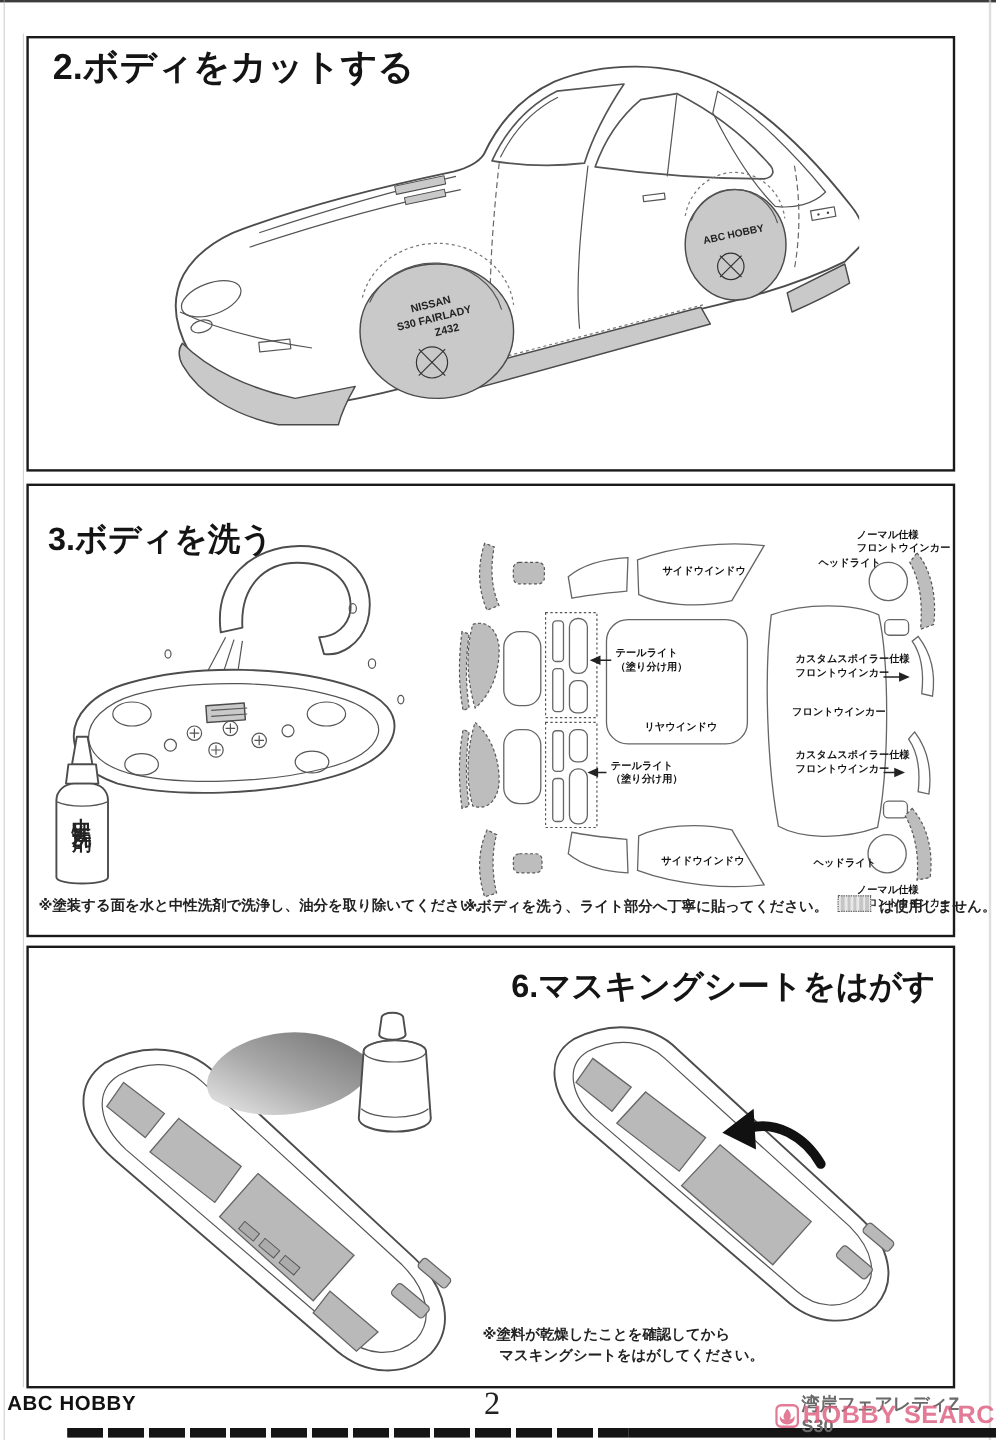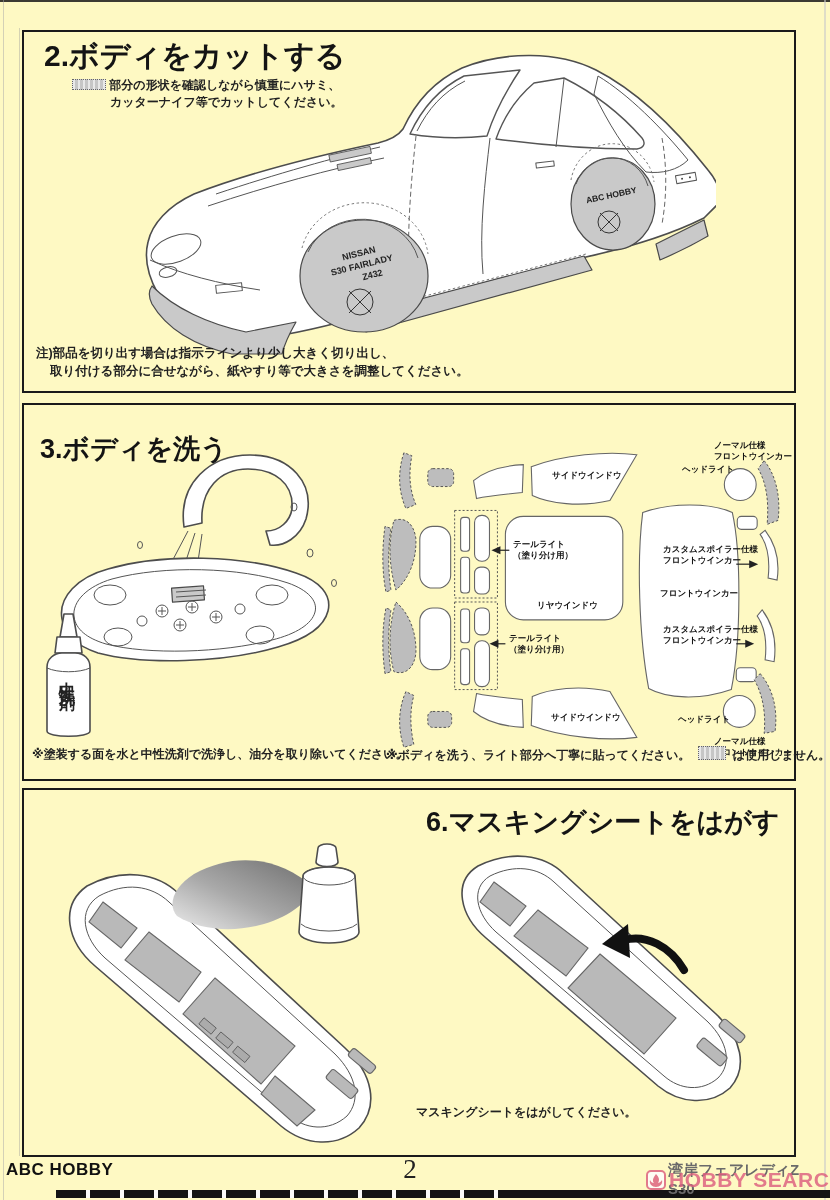--- a/index.html
+++ b/index.html
@@ -1,16 +1,16 @@
 <!DOCTYPE html>
 <html><head>
 <meta charset="utf-8">
 <style>
   html,body { margin:0; padding:0; background:#e9e9e9; }
-  .page { position:relative; width:830px; height:1200px; margin:0 auto; background:#fef9c3; overflow:hidden;
+  .page { position:relative; width:830px; height:1200px; margin:0 auto; background:#ffffff; overflow:hidden;
           font-family:"Liberation Sans","DejaVu Sans",sans-serif; color:#1a1a1a; }
   .panel { position:absolute; left:22px; width:770px; border:2px solid #1a1a1a; background:transparent; }
   #panel-cut  { top:30px;  height:359px; }
   #panel-wash-mask { top:403px; height:374px; }
   #panel-paint-peel { top:788px; height:365px; }
 
   .sec-title { position:absolute; font-weight:bold; color:#141414; white-space:nowrap; letter-spacing:0; }
   .note { position:absolute; font-weight:bold; color:#222; font-size:12px; line-height:1.45; white-space:nowrap; }
 
   .swatch { display:inline-block; vertical-align:-1px; background:#c6c6c6;
@@ -50,25 +50,20 @@
   .mk-arrow  { stroke:#222; stroke-width:1.2; }
 </style>
 </head>
 <body>
 
 <div class="page">
 
   <div class="panel" id="panel-cut">
     <div class="sec-title" style="left:20px; top:4px; font-size:30px;">2.ボディをカットする</div>
 
-    <div class="note" style="left:48px; top:45px; font-weight:bold;">
-      <div><span class="swatch" style="width:32px;height:9px;"></span>
-        <span>部分の形状を確認しながら慎重にハサミ、</span></div>
-      <div style="padding-left:38px;">カッターナイフ等でカットしてください。</div>
-    </div>
 
     <svg style="position:absolute; left:92px; top:14px;" width="600" height="322" viewBox="0 0 600 322">
 
       <path class="body-fill" d="M 32,196 C 36,178 52,160 78,148 C 130,128 200,110 262,97
         C 274,94 282,90 287,83 C 300,55 320,34 346,22 C 388,5 442,5 480,24 C 523,46 562,86 592,124
         C 602,136 606,148 602,158 L 588,172 C 552,190 510,202 470,211 C 400,228 320,250 240,272
         C 185,287 145,294 118,294 C 84,290 56,272 42,248 C 32,230 28,212 32,196 Z"></path>
 
       <path class="lnt" d="M 100,148 C 160,128 220,111 264,101"></path>
       <path class="lnt" d="M 92,160 C 152,140 214,123 268,112"></path>
@@ -134,24 +129,20 @@
         </g>
       </g>
 
       <g transform="rotate(-10 570 132)">
         <rect class="lnt" x="560" y="128" width="20" height="8"></rect>
         <circle cx="566" cy="132" r="1" fill="#444"></circle>
           <circle cx="574" cy="132" r="1" fill="#444"></circle>
       </g>
     </svg>
 
-    <div class="note" style="left:12px; top:312px; font-size:12.5px;">
-      <div>注)部品を切り出す場合は指示ラインより少し大きく切り出し、</div>
-      <div style="padding-left:14px;">取り付ける部分に合せながら、紙やすり等で大きさを調整してください。</div>
-    </div>
   </div>
 
   <div class="panel" id="panel-wash-mask">
     <div class="sec-title" style="left:16px; top:6px; font-size:27px;margin-top:20px;">3.ボディを洗う</div>
 
     <svg style="position:absolute; left:20px; top:44px;" width="332" height="300" viewBox="0 0 332 300">
 
       <path class="body-fill" d="M 140,78 C 134,34 166,6 206,6 C 246,6 272,34 262,70
         C 256,88 240,98 226,96 L 222,82 C 236,82 246,72 248,60 C 250,34 230,20 204,20 C 176,20 156,40 158,74 Z"></path>
 
@@ -349,20 +340,21 @@
         <rect class="mk-white" style="fill:#b9b9b9" x="280" y="208" width="32" height="12" rx="3" transform="rotate(40 296 214)"></rect>
         <rect class="mk-white" style="fill:#b9b9b9" x="302" y="188" width="28" height="10" rx="3" transform="rotate(40 316 193)"></rect>
       </g>
       <g>
         <path d="M 268,132 C 254,108 230,96 208,102" fill="none" stroke="#111" stroke-width="8" stroke-linecap="round"></path>
         <polygon points="212,86 186,106 214,120" fill="#111"></polygon>
       </g>
     </svg>
 
     <div class="note" style="left:378px; top:314px;">
+      <div>※塗料が乾燥したことを確認してから</div>
       <div style="padding-left:14px;">マスキングシートをはがしてください。</div>
     </div>
   </div>
 
   <div class="footer-brand">ABC HOBBY</div>
   <div class="footer-page">2</div>
   <div class="footer-product">湾岸フェアレディZ S30</div>
   <div class="footer-watermark">
     <svg width="20" height="20" viewBox="0 0 20 20">
       <rect x="1" y="1" width="18" height="18" rx="4" fill="#fff" stroke="#dd5f7f" stroke-width="2"></rect>

